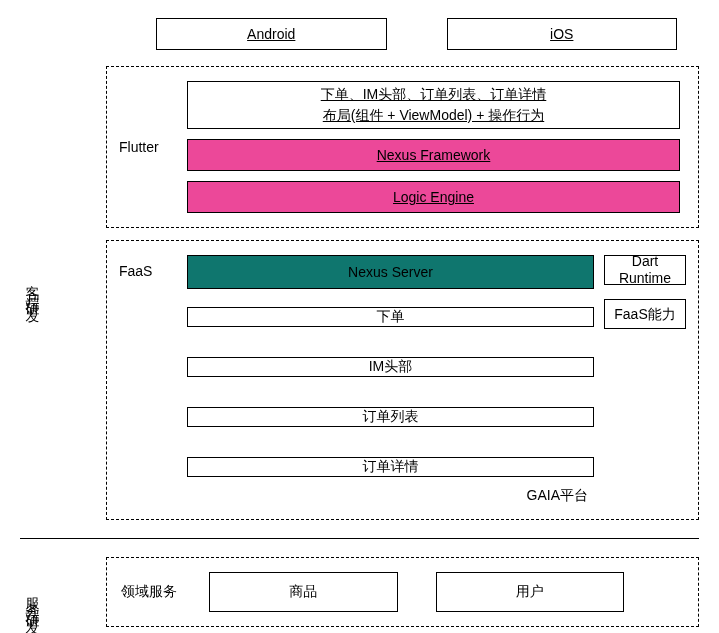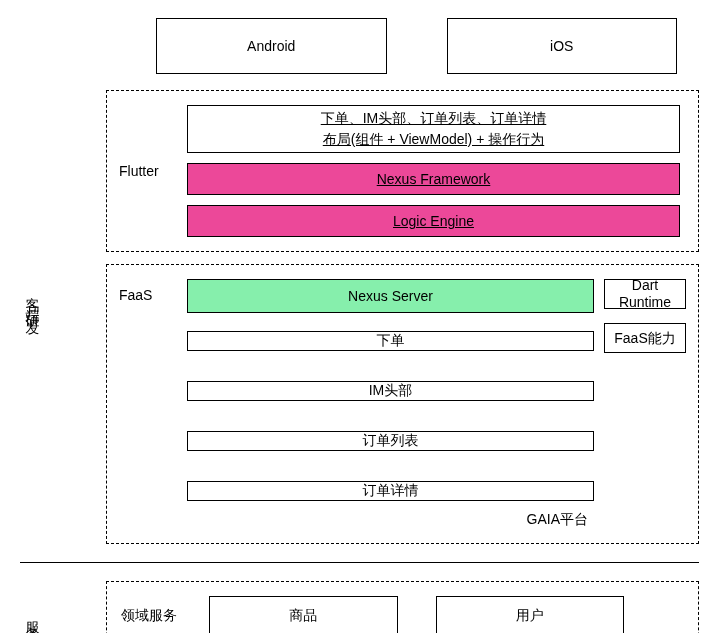--- a/index.html
+++ b/index.html
@@ -35,21 +35,21 @@
   .dashed {
     border: 1.5px dashed #000;
   }
   .platform-row {
     display: flex;
     gap: 60px;
     margin-left: 110px;
     margin-right: 22px;
     margin-bottom: 16px;
   }
-  .platform-row .box { flex: 1; height: 56px; }
+  .platform-row .box { flex: 1; height: 32px; text-decoration: underline; }
   .flutter-block {
     padding: 14px 12px;
     margin-left: 60px;
     display: flex;
     align-items: center;
     margin-bottom: 12px;
   }
   .flutter-block .lbl { width: 68px; flex-shrink: 0; }
   .flutter-stack { flex: 1; display: flex; flex-direction: column; gap: 10px; margin-right: 6px; }
   .flutter-stack .box { height: 32px; text-decoration: underline; }
@@ -59,21 +59,21 @@
     padding: 14px 12px;
     margin-left: 60px;
     display: flex;
     align-items: flex-start;
   }
   .faas-block .lbl { width: 68px; flex-shrink: 0; padding-top: 8px; }
   .faas-main { flex: 1; }
   .faas-side { width: 82px; flex-shrink: 0; margin-left: 10px; display: flex; flex-direction: column; }
   .faas-side .box { height: 30px; line-height: 1.2; }
   .faas-side .gap { height: 14px; }
-  .blue { background: #86efac; }
+  .blue { background: #0f766e; }
   .faas-row2 { display: flex; gap: 30px; margin-top: 18px; flex-direction: column; }
   .faas-row2 .box { flex: 1; height: 40px; }
   .gaia { text-align: right; margin-top: 10px; margin-right: 6px; }
   .hr {
     border: none;
     border-top: 1.5px solid #000;
     margin: 18px 0 18px 0;
     width: 100%;
   }
   .domain-block {

